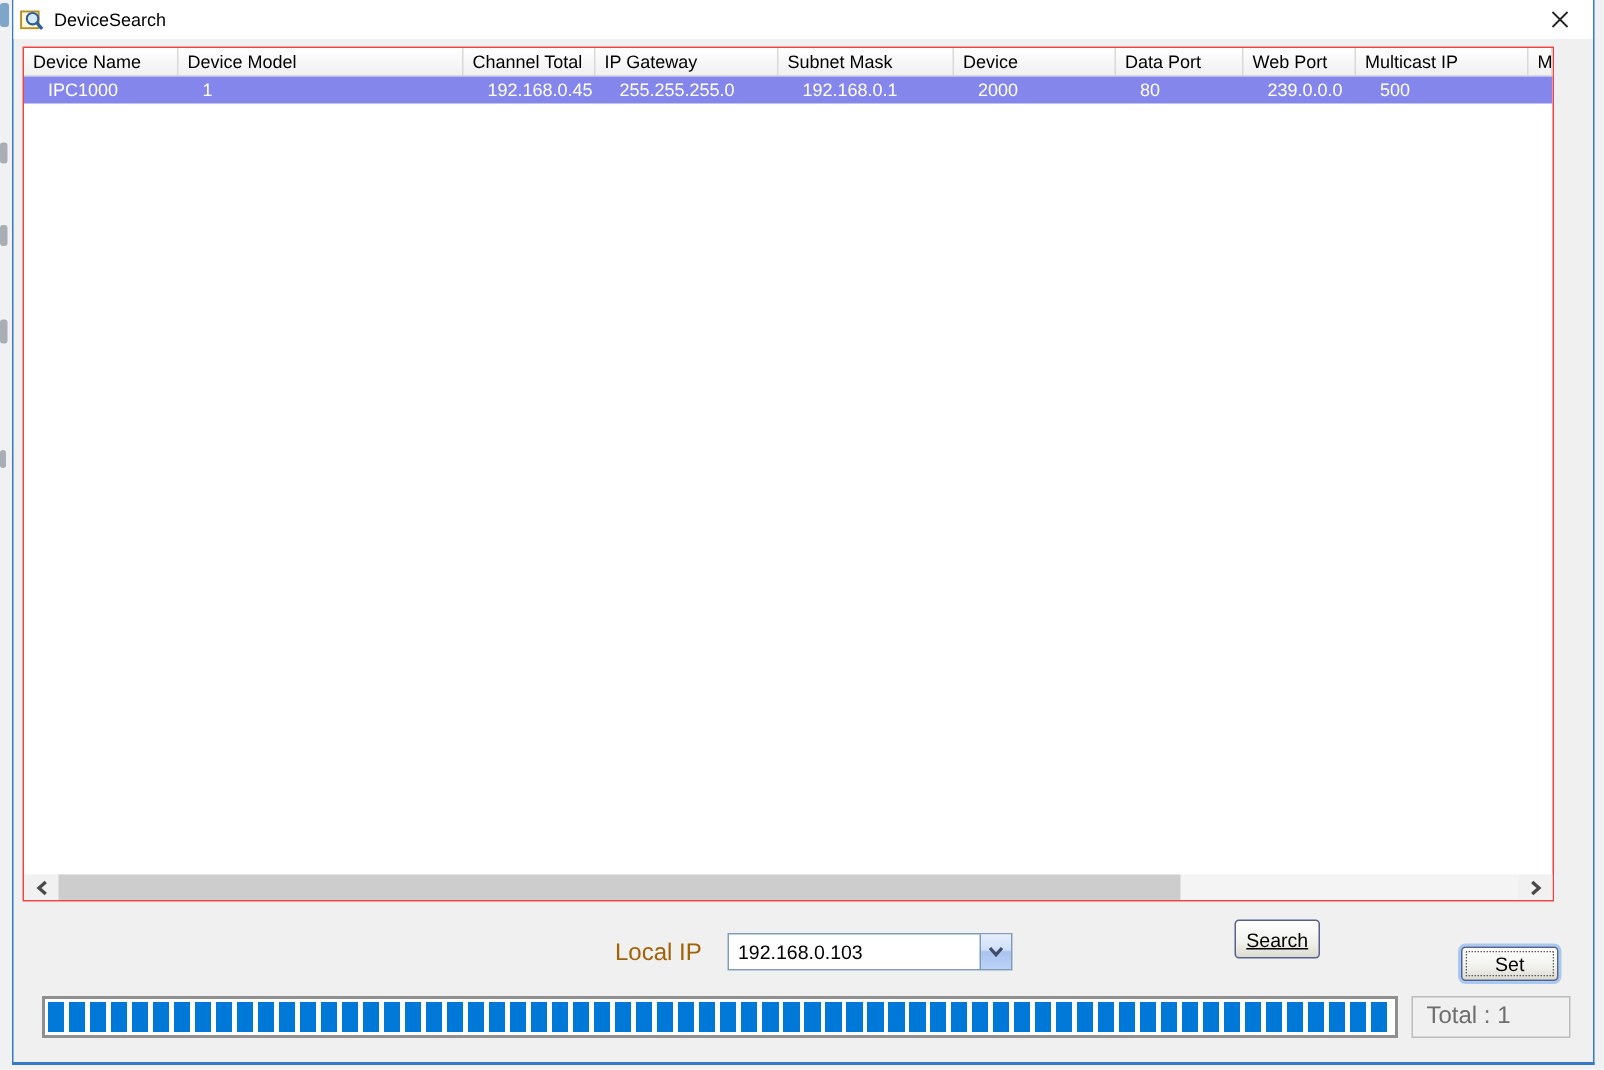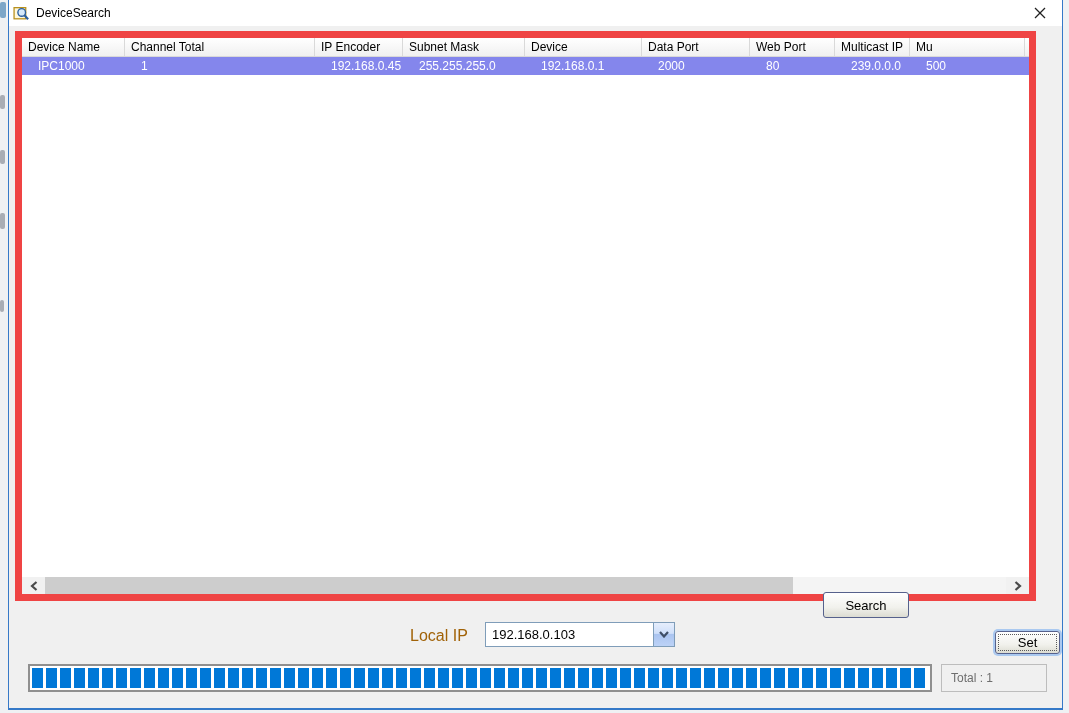--- a/index.html
+++ b/index.html
@@ -20,21 +20,21 @@
   }
   .titlebar { position:absolute; left:0; top:0; right:0; height:26px; background:#ffffff;
     display:flex; align-items:center; padding-left:4px;text-align:right; }
   .title-icon { width:17px; height:17px; margin-right:6px; }
   .title-text { font-size:12px; color:#000; }
   .close-btn { margin-left:auto; width:45px; height:26px; display:flex; align-items:center;
     justify-content:center; cursor:pointer; }
 
   
   .listview { position:absolute; left:6px; top:31px; width:1021px; height:570px;
-    background:#ffffff; border:7px solid #ef4444; overflow:hidden; }
+    background:#ffffff; border:1px solid #ef4444; overflow:hidden; }
   .lv-grid { display:grid;
     grid-template-columns:103px 190px 88px 122px 117px 108px 85px 75px 115px minmax(0,1fr); }
   .lv-header { height:19px; background:linear-gradient(#ffffff,#f0f0f0);
     border-bottom:1px solid #d9d9d9; }
   .lv-header .hcell { font-size:12px; line-height:18px; color:#000; padding-left:6px;
     border-right:1px solid #d9d9d9; white-space:nowrap; overflow:hidden; cursor:default; }
   .lv-row { height:18px; background:var(--sel); color:#ffffff; }
   .lv-row .cell { font-size:12px; line-height:18px; padding-left:16px; white-space:nowrap;
     overflow:hidden; cursor:default; }
 
@@ -53,34 +53,34 @@
     background:#fff; border:1px solid #7f9db9; display:flex; align-items:center; }
   .combo-value { flex:1; font-size:13px; padding-left:6px; color:#000; white-space:nowrap; }
   .combo-btn { width:21px; height:100%; border-left:1px solid #7f9db9;
     background:linear-gradient(#e6eefc 0%, #cfdffa 45%, #aac4f0 50%, #bcd2f6 100%);
     display:flex; align-items:center; justify-content:center; cursor:pointer; }
 
   .btn { position:absolute; font-size:13px; color:#000; text-align:center;
     border:1px solid #56618c; border-radius:3px;
     background:linear-gradient(#ffffff,#f1f1ec 60%,#dcdcd2);
     cursor:pointer; font-family:"Liberation Sans", sans-serif; }
-  .btn-search { left:814px; top:592px; width:86px; height:26px; }
+  .btn-search { left:814px; top:613px; width:57px; height:26px;text-decoration:underline; }
   .btn-set { left:965px; top:631px; width:65px; height:23px;
-    box-shadow:0 0 0 2px #aac9f0; position:absolute;margin-left:21px; }
+    box-shadow:0 0 0 2px #aac9f0; position:absolute; }
   .btn-set::after { content:""; position:absolute; inset:2px; border:1px dotted #5a5a5a;
     border-radius:1px; pointer-events:none; }
 
   
   .progress { position:absolute; left:19px; top:664px; width:904px; height:28px;
     border:2px solid #8f8f8f; background:#ffffff; padding:2px; }
   .progress-fill { width:100%; height:100%;
     background:repeating-linear-gradient(90deg, var(--progress) 0 11px, #ffffff 11px 14px); }
 
   .total-box { position:absolute; left:932px; top:664px; width:106px; height:28px;
-    border:1px solid #bdbdbd; background:#f0f0f0; font-size:12px; color:#6e6e6e;
+    border:1px solid #bdbdbd; background:#f0f0f0; font-size:16px; color:#6e6e6e;
     line-height:26px; padding-left:9px; }
 </style>
 </head>
 <body>
 
 <div class="stage">
 
   <div class="frag" style="left:0;top:2px;width:6px;height:16px;background:#7da6c8;"></div>
   <div class="frag" style="left:0;top:95px;width:5px;height:14px;"></div>
   <div class="frag" style="left:0;top:150px;width:5px;height:14px;"></div>
@@ -100,22 +100,23 @@
         <svg width="12" height="12" viewBox="0 0 12 12">
           <line x1="1" y1="1" x2="11" y2="11" stroke="#222" stroke-width="1.2"></line>
           <line x1="11" y1="1" x2="1" y2="11" stroke="#222" stroke-width="1.2"></line>
         </svg>
       </div>
     </div>
 
     <div class="listview">
       <div class="lv-grid lv-header">
         <div class="hcell">Device Name</div>
+        <div class="hcell">Device Model</div>
         <div class="hcell">Channel Total</div>
-        <div class="hcell">IP Encoder</div>
+        <div class="hcell">IP Gateway</div>
         <div class="hcell">Subnet Mask</div>
         <div class="hcell">Device</div>
         <div class="hcell">Data Port</div>
         <div class="hcell">Web Port</div>
         <div class="hcell">Multicast IP</div>
         <div class="hcell">Mu</div>
       </div>
       <div class="lv-grid lv-row">
         <div class="cell">IPC1000</div>
         <div class="cell">1</div>

